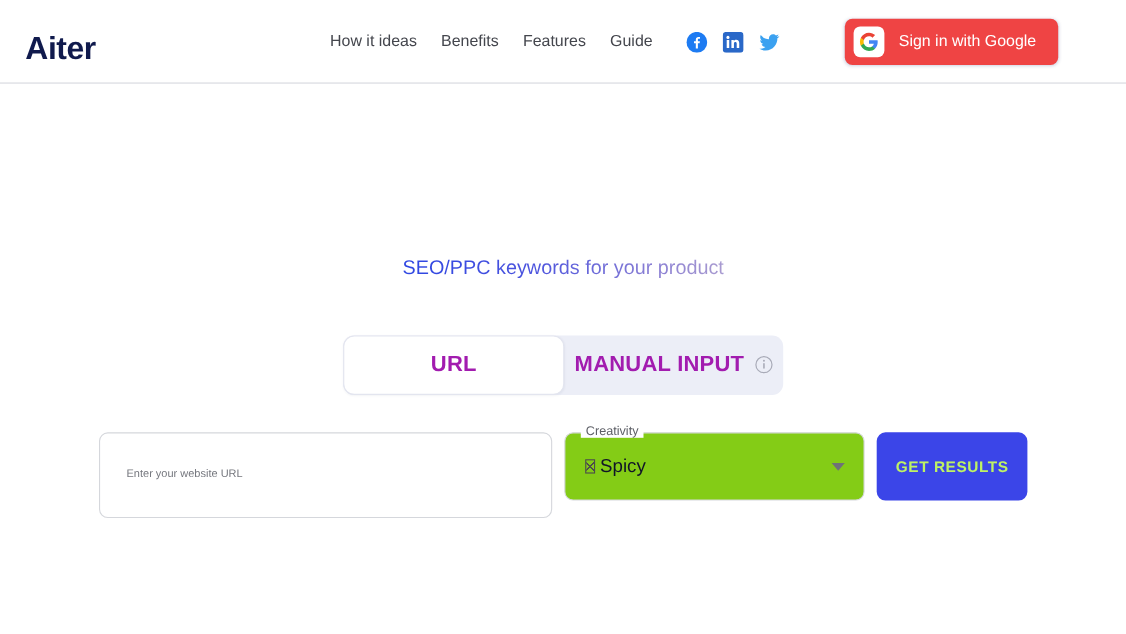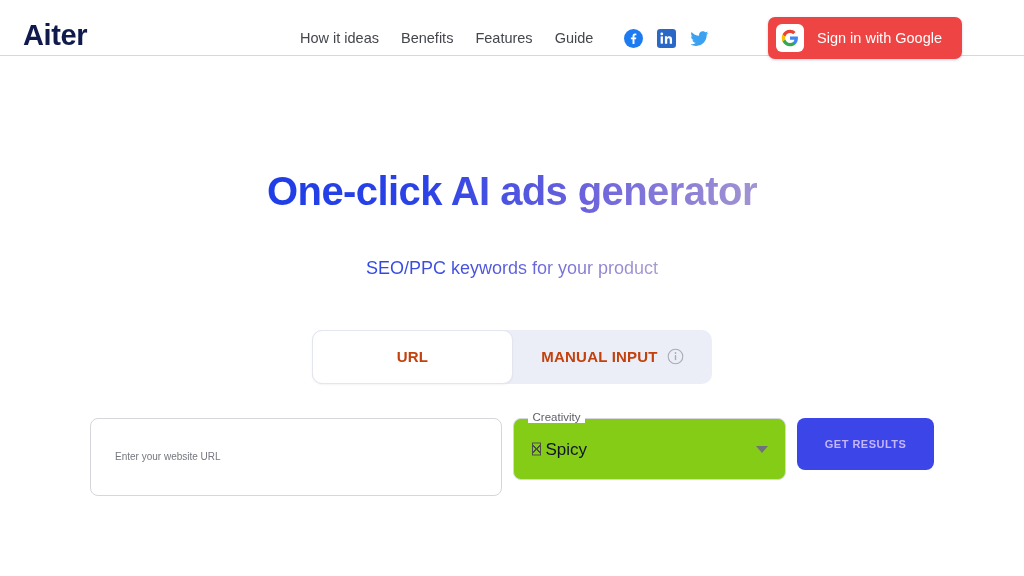--- a/index.html
+++ b/index.html
@@ -13,21 +13,21 @@
   body {
     background: #ffffff;
     font-family: "Liberation Sans", sans-serif;
     color: #131c4e;
     -webkit-font-smoothing: antialiased;
   }
 
   
   .header {
     position: relative;
-    height: 56px;
+    height: 76px;
     border-bottom: 1px solid #d6d8de;
     display: flex;
     align-items: center;
     padding: 16px 22px 0 23px;
   }
 
   .logo {
     font-size: 29px;
     font-weight: bold;
     letter-spacing: -0.4px;
@@ -145,23 +145,23 @@
     background: #eceef7;
     border-radius: 10px;
   }
 
   .tab {
     flex: 1;
     display: flex;
     align-items: center;
     justify-content: center;
     gap: 9px;
-    font-size: 15px;
+    font-size: 20px;
     font-weight: bold;
-    color: #c2410c;
+    color: #a21caf;
     cursor: pointer;
     border-radius: 10px;
     letter-spacing: 0.2px;
   }
 
   .tab.active {
     background: #ffffff;
     border: 1px solid #e3e5ef;
     box-shadow: 0 1px 2px rgba(24,32,79,0.05);
   }
@@ -251,27 +251,27 @@
     margin-top: -3px;
     width: 0;
     height: 0;
     border-left: 6px solid transparent;
     border-right: 6px solid transparent;
     border-top: 7px solid #6f7278;
   }
 
   .submit-btn {
     width: 137px;
-    height: 52px;
+    height: 62px;
     background: #3b45e8;
     border: none;
     border-radius: 8px;
-    color: #c4b5fd;
+    color: #bef264;
     font-family: "Liberation Sans", sans-serif;
-    font-size: 11px;
+    font-size: 14px;
     font-weight: bold;
     letter-spacing: 0.5px;
     cursor: pointer;
   }
 </style>
 </head>
 <body>
 
 <div class="header">
 
@@ -308,21 +308,20 @@
         <path fill="#FBBC05" d="M11.6 28.1c-.4-1.3-.7-2.7-.7-4.1s.3-2.8.7-4.1v-5.7H4.3C2.8 17.1 2 20.4 2 24s.8 6.9 2.3 9.8l7.3-5.7z"></path>
         <path fill="#EA4335" d="M24 10.8c3.3 0 6.2 1.1 8.5 3.3l6.3-6.3C35 4.2 30 2 24 2 15.4 2 7.9 6.9 4.3 14.2l7.3 5.7c1.8-5.2 6.6-9.1 12.4-9.1z"></path>
       </svg>
     </span>
     <span class="google-btn-label">Sign in with Google</span>
   </button>
 </div>
 
 <div class="hero">
 
-  <h1 class="headline">One-click AI ads generator</h1>
 
   <div>
     <div class="subhead">
       <br>
       <span>SEO/PPC keywords for your product</span>
     </div>
   </div>
 
   
   <div class="tabs">

